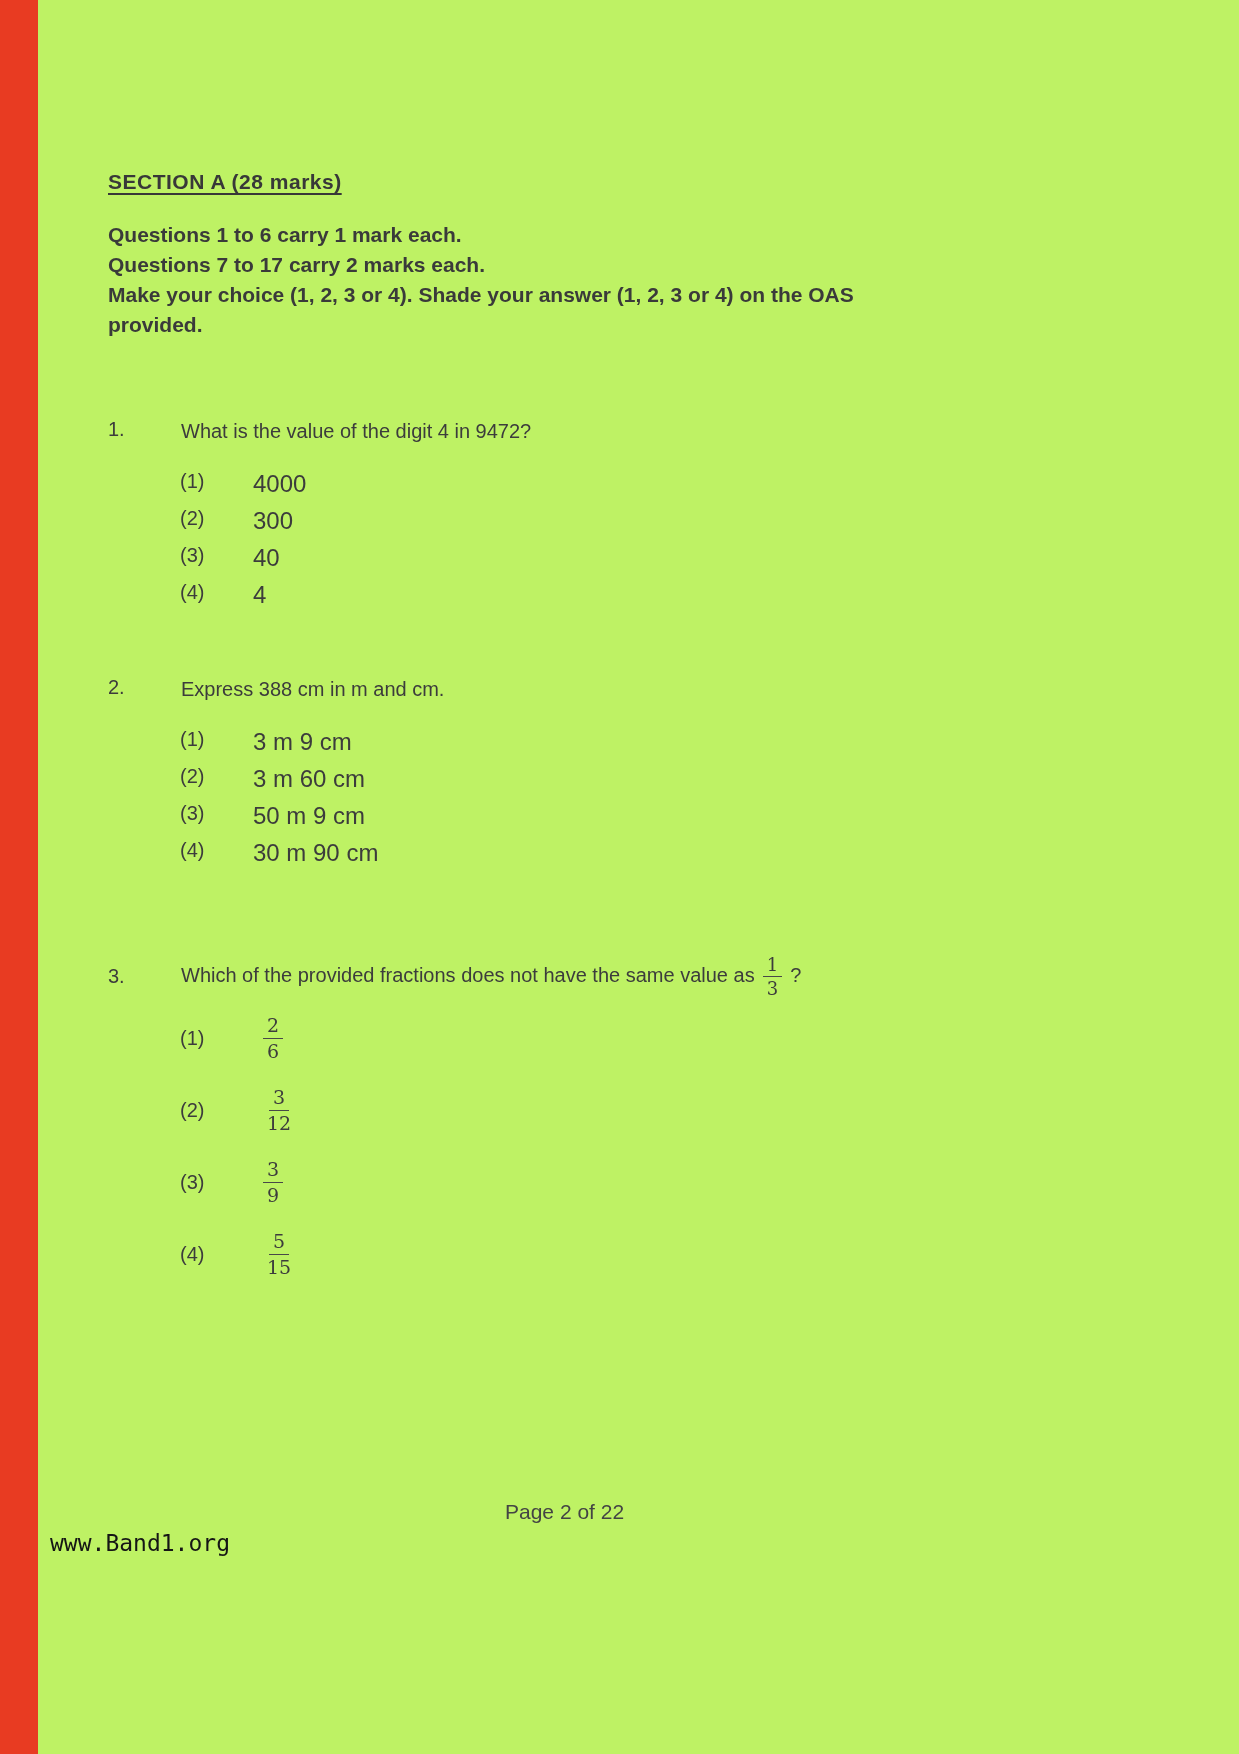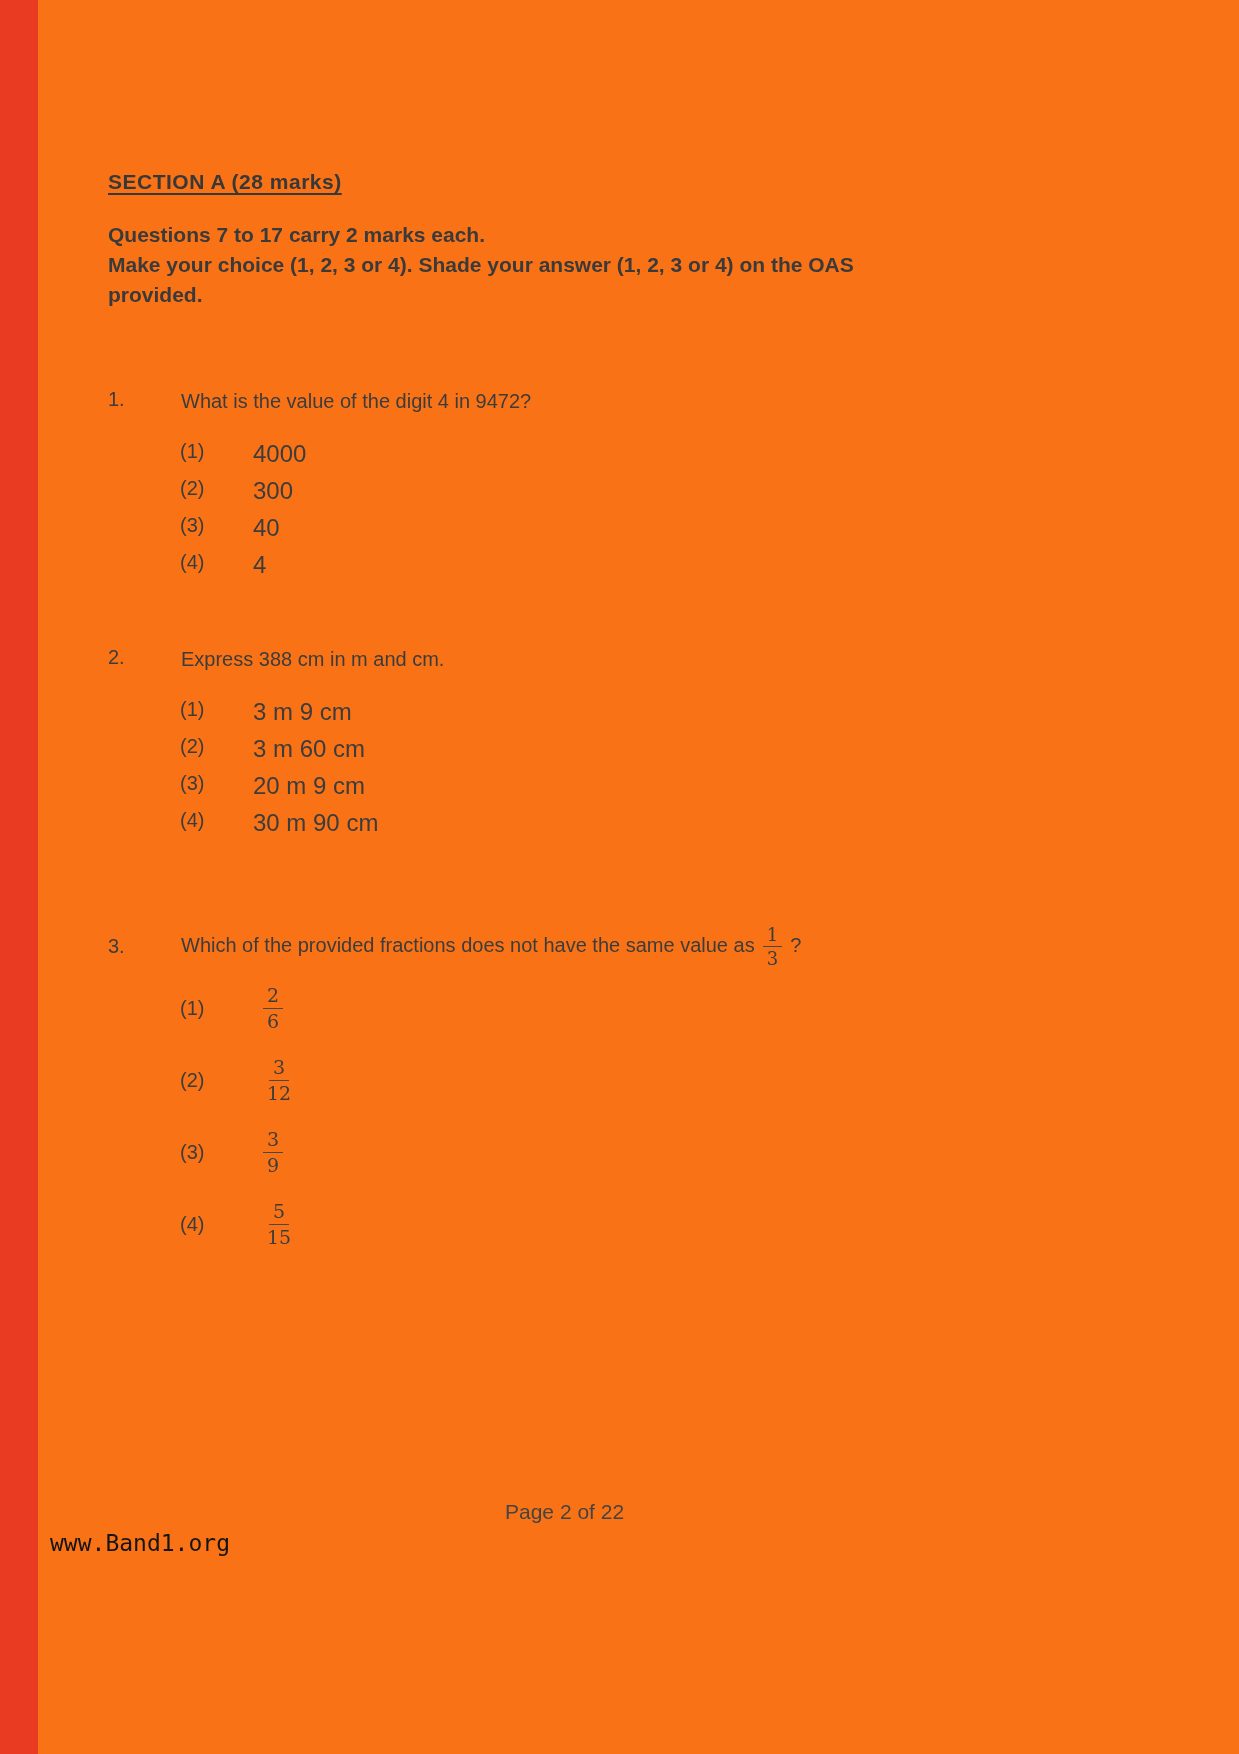--- a/index.html
+++ b/index.html
@@ -4,21 +4,21 @@
 <style>
   * { margin: 0; padding: 0; box-sizing: border-box; }
   html, body { background: #888; }
   body { font-family: "Liberation Sans", sans-serif; }
 
   .page {
     position: relative;
     width: 1239px;
     height: 1754px;
     margin: 0 auto;
-    background: #f97316;
+    background: #bef264;
     overflow: hidden;
     color: #3c3c3c;
   }
 
   .red-bar {
     position: absolute;
     left: 0; top: 0;
     width: 38px; height: 100%;
     background: #e83b22;
   }
@@ -114,20 +114,21 @@
 <body>
 
 <div class="page">
   <div class="red-bar"></div>
 
   <div class="content">
 
     <div class="section-title">SECTION A (28 marks)</div>
 
     <div class="instructions">
+      <div class="instr-line">Questions 1 to 6 carry 1 mark each.</div>
       <div class="instr-line">Questions 7 to 17 carry 2 marks each.</div>
       <div class="instr-line">Make your choice (1, 2, 3 or 4). Shade your answer (1, 2, 3 or 4) on the OAS</div>
       <div class="instr-line">provided.</div>
     </div>
 
     <div class="question q1">
       <div class="q-row">
         <span class="q-num">1.</span>
         <span class="q-text">What is the value of the digit 4 in 9472?</span>
       </div>
@@ -160,21 +161,21 @@
         <div class="option">
           <span class="opt-label">(1)</span>
           <span class="opt-value">3 m 9 cm</span>
         </div>
         <div class="option">
           <span class="opt-label">(2)</span>
           <span class="opt-value">3 m 60 cm</span>
         </div>
         <div class="option">
           <span class="opt-label">(3)</span>
-          <span class="opt-value">20 m 9 cm</span>
+          <span class="opt-value">50 m 9 cm</span>
         </div>
         <div class="option">
           <span class="opt-label">(4)</span>
           <span class="opt-value">30 m 90 cm</span>
         </div>
       </div>
     </div>
 
     <div class="question q3">
       <div class="q-row">

